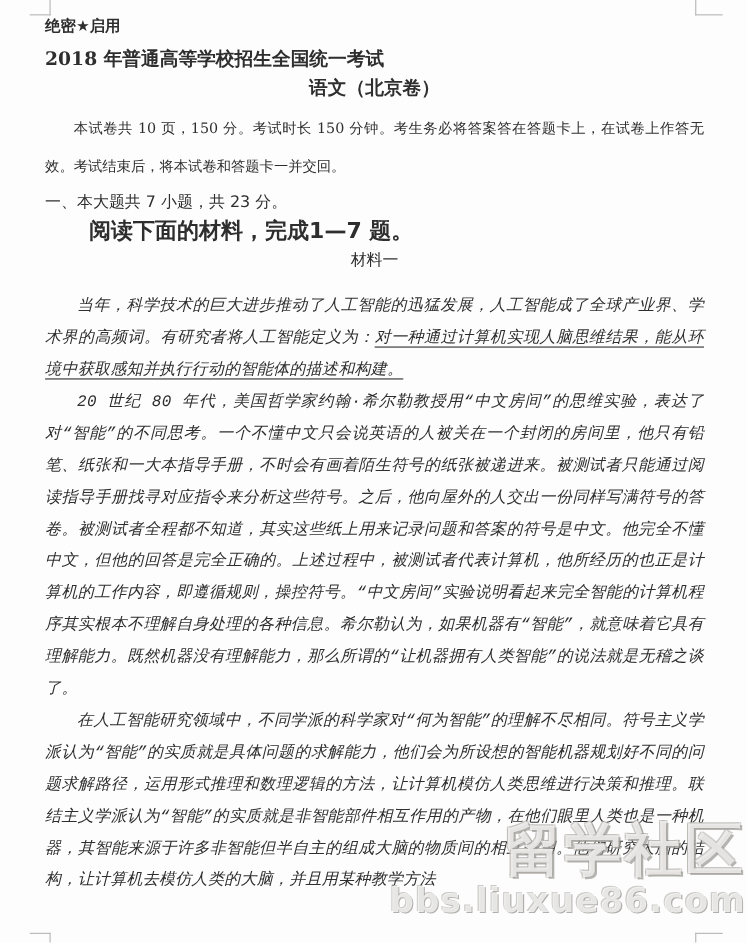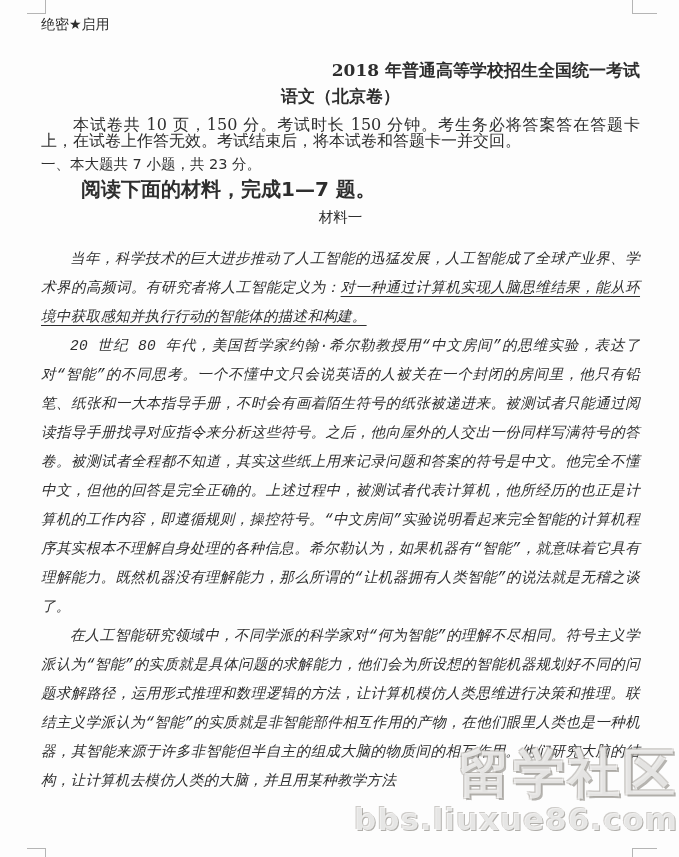--- a/index.html
+++ b/index.html
@@ -15,30 +15,30 @@
   .corner{position:absolute;border:0 solid #b5b5b5;}
   .corner.tl{left:27px;top:0;width:18px;height:13px;border-right-width:1px;border-bottom-width:1px;}
   .corner.tr{left:632px;top:0;width:24px;height:13px;border-left-width:1px;border-bottom-width:1px;}
   .corner.bl{left:27px;top:848px;width:18px;height:9px;border-right-width:1px;border-top-width:1px;}
   .corner.br{left:632px;top:848px;width:24px;height:9px;border-left-width:1px;border-top-width:1px;}
 
   .content{position:absolute;left:41px;right:39px;top:14px;}
 
   .classified{
     font-family:"DejaVu Sans","Liberation Sans",sans-serif;
-    font-weight:normal;font-size:14px;line-height:20px;
+    font-weight:bold;font-size:14px;line-height:20px;
   }
   .doc-title{
-    text-align:right;font-weight:bold;font-size:17px;line-height:24px;margin-top:24px;
+    text-align:left;font-weight:bold;font-size:17px;line-height:24px;margin-top:8px;
   }
   .doc-subtitle{
     text-align:center;font-weight:bold;font-size:17px;line-height:24px;margin-top:2px;
   }
   .intro{
-    margin-top:9px;font-size:16px;line-height:16px;
+    margin-top:9px;font-size:13px;line-height:34px;
     text-align:justify;text-indent:2em;
   }
   .sec-heading{
     font-family:"DejaVu Sans","Liberation Sans",sans-serif;
     font-weight:normal;font-size:14.5px;line-height:25px;margin-top:3px;
   }
   .reading-instruction{
     font-family:"DejaVu Sans","Liberation Sans",sans-serif;
     font-weight:bold;font-size:20px;line-height:25px;text-indent:2em;
   }

